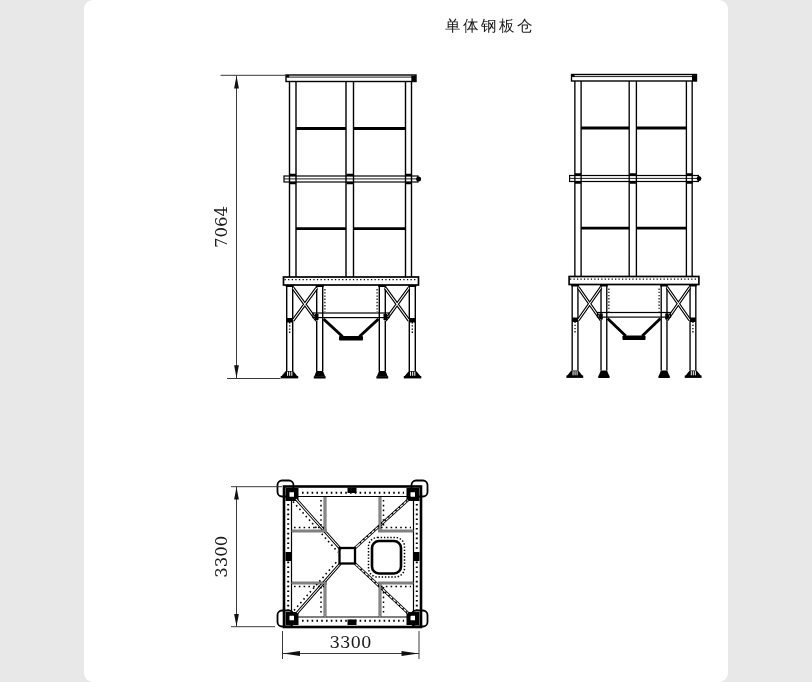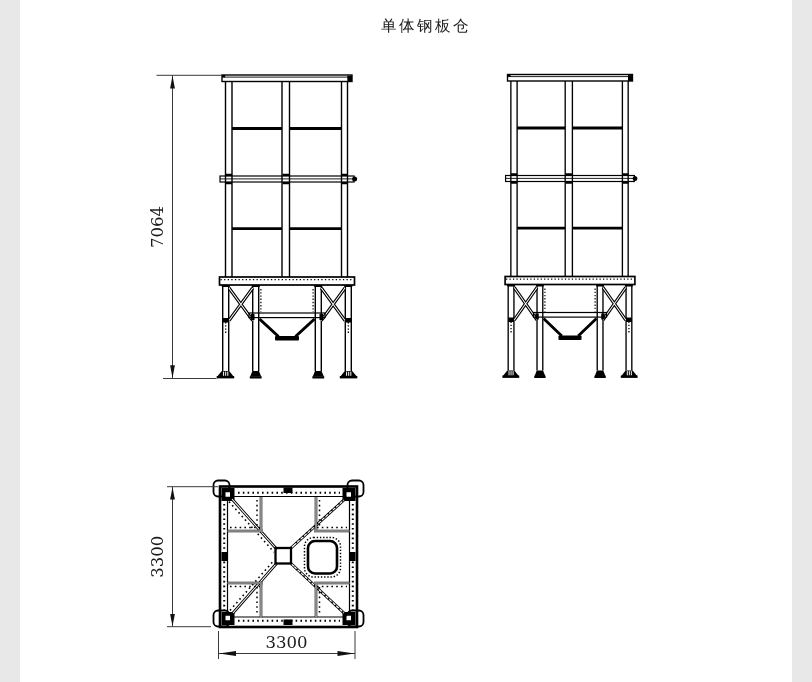--- a/index.html
+++ b/index.html
@@ -1,17 +1,17 @@
 <!DOCTYPE html>
 <html><head>
 <meta charset="utf-8">
 <style>
   html,body{margin:0;padding:0;background:#e8e8e8;}
-  .stage{width:772px;height:682px;background:#ffffff;position:relative;margin:0 auto;
-         font-family:"DejaVu Serif","Liberation Serif",serif;overflow:hidden;}
+  .stage{width:644px;height:682px;background:#ffffff;position:relative;margin:0 auto;
+         font-family:"DejaVu Serif","Liberation Serif",serif;overflow:hidden;border-radius:9px;}
   svg{display:block;}
   .k{stroke:#000;fill:none;}
   .s09{stroke-width:.9}.s12{stroke-width:1.2}.s14{stroke-width:1.4}.s17{stroke-width:1.7}
   .s26{stroke-width:2.6}.s28{stroke-width:2.8}.s30{stroke-width:3}
   .dashA{stroke-dasharray:1.3 2.3}
   .dashB{stroke-dasharray:1.4 1.8}
   .dashC{stroke-dasharray:1.6 3.2}
   .dim{stroke:#3a3a3a;stroke-width:1;fill:none;}
   .dimtxt{font-family:"DejaVu Serif","Liberation Serif",serif;font-size:16.5px;fill:#1a1a1a;}
   .ttl{font-family:"DejaVu Sans","Liberation Sans",sans-serif;font-size:15.5px;letter-spacing:2.5px;fill:#1a1a1a;}

